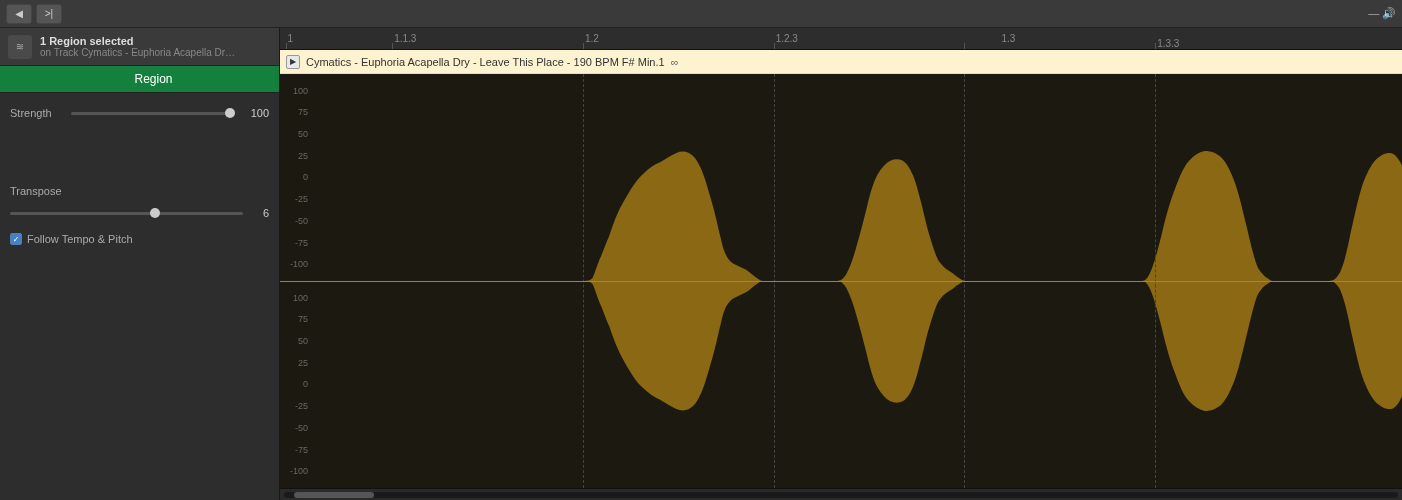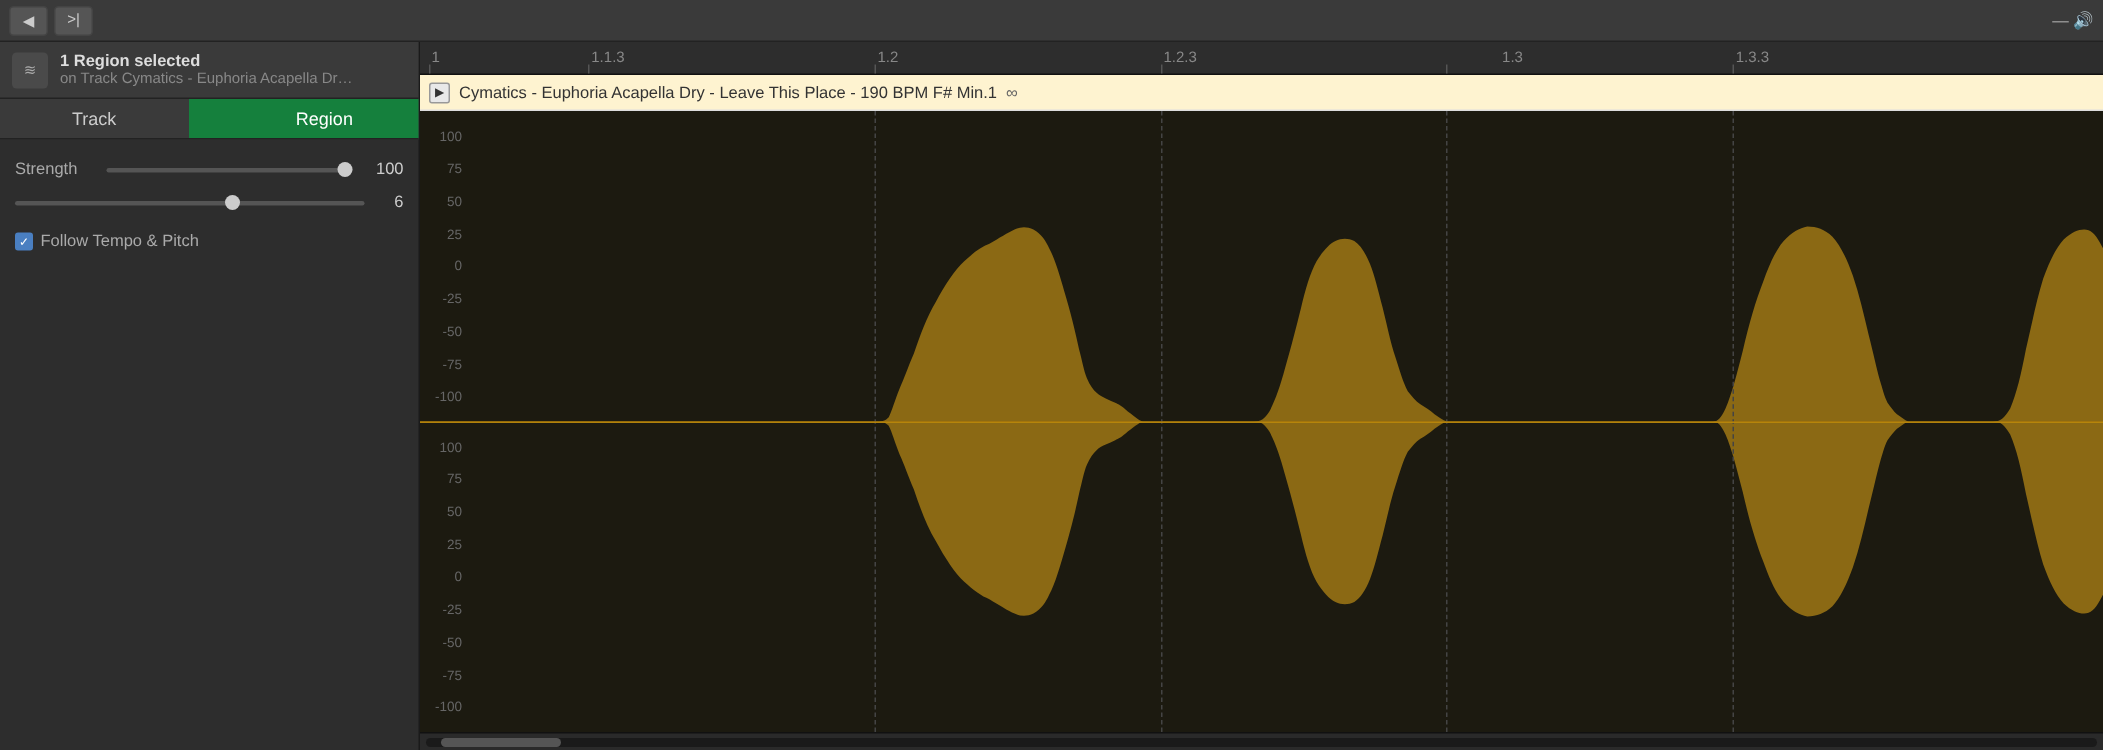--- a/index.html
+++ b/index.html
@@ -476,38 +476,38 @@
       <div class="track-icon">
         <span>≋</span>
       </div>
       <div class="track-info-text">
         <div class="region-selected">1 Region selected</div>
         <div class="region-track-name">on Track Cymatics - Euphoria Acapella Dry - Leave ...</div>
       </div>
     </div>
 
     <div class="tabs-row">
-      <div class="tab tab-track">Track</div>
       <div class="tab tab-region">Region</div>
     </div>
 
     <div class="panel-content">
 
 
 
 
 
       <div class="strength-row">
         <span class="strength-label">Strength</span>
         <div class="strength-slider">
           <div class="strength-knob"></div>
         </div>
         <span class="strength-value">100</span>
       </div>
 
+      <div class="transpose-label">Transpose</div>
       <div class="transpose-row">
         <div class="transpose-slider">
           <div class="transpose-knob"></div>
         </div>
         <span class="transpose-value">6</span>
       </div>
 
       <div class="follow-row">
         <div class="checkbox-checked">✓</div>
         <span style="font-size:11px;color:#aaa;">Follow Tempo &amp; Pitch</span>
@@ -528,21 +528,21 @@
         </div>
         <div class="ruler-mark" style="left:27%;">
           <span style="font-size:10px;color:#888;padding-left:2px;">1.2</span>
         </div>
         <div class="ruler-mark" style="left:44%;">
           <span style="font-size:10px;color:#888;padding-left:2px;">1.2.3</span>
         </div>
         <div class="ruler-mark" style="left:61%;">
           <span style="font-size:10px;color:#888;padding-left:2px;margin-left:35px;">1.3</span>
         </div>
-        <div class="ruler-mark" style="left:78%;">
+        <div class="ruler-mark" style="left:78%;align-items:flex-end;">
           <span style="font-size:10px;color:#888;padding-left:2px;">1.3.3</span>
         </div>
       </div>
     </div>
 
     <div class="region-header-bar">
       <div class="region-play-btn">▶</div>
       <span class="region-title">Cymatics - Euphoria Acapella Dry - Leave This Place - 190 BPM F# Min.1</span>
       <span class="region-link-icon">∞</span>
     </div>

